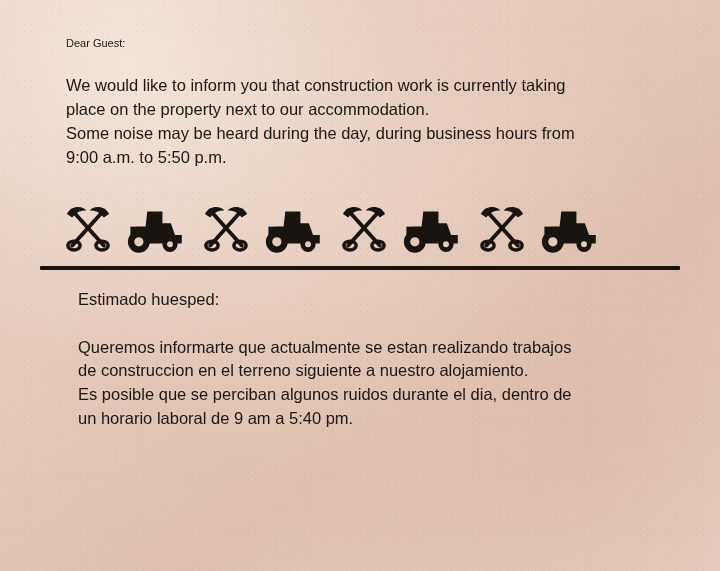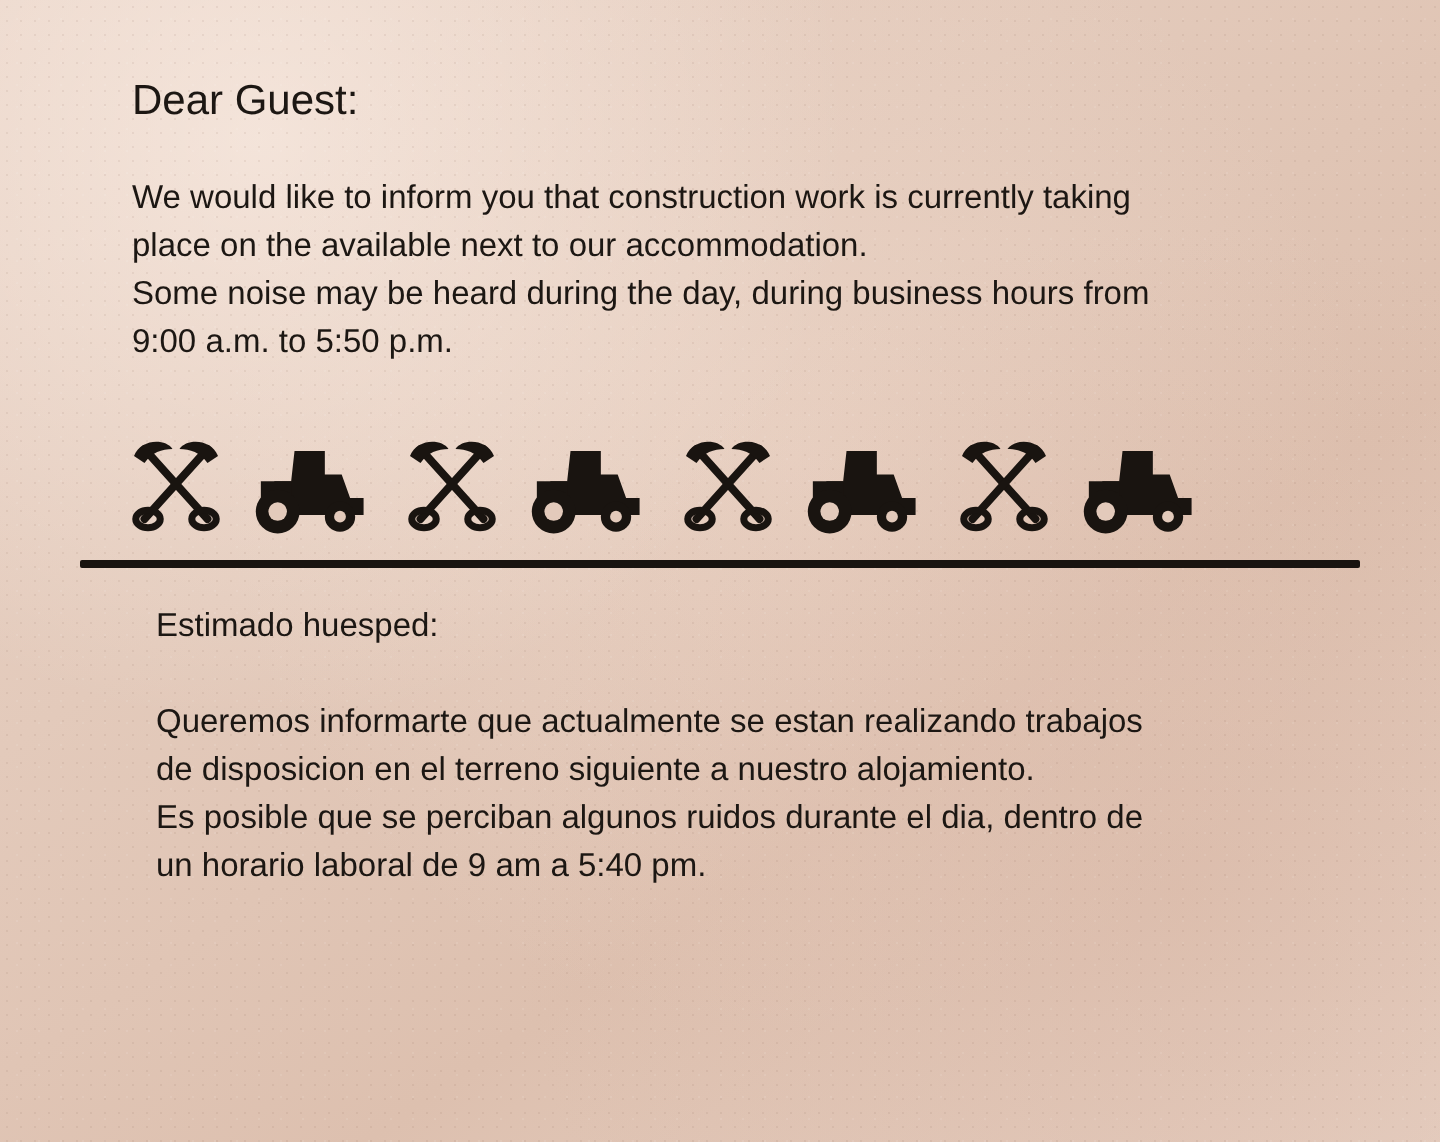--- a/index.html
+++ b/index.html
@@ -45,21 +45,21 @@
     padding: 36px 44px 0 66px;
   }
 
   .text-block {
     color: #1c1713;
     font-size: 16.5px;
     line-height: 1.45;
   }
 
   .salutation-en {
-    font-size: 21px;
+    font-size: 11px;
     margin: 0 0 22px 0;
   }
 
   .para {
     margin: 0;
     white-space: pre-line;
   }
 
   .para + .para { margin-top: 0; }
 
@@ -108,21 +108,21 @@
 <body>
 
 <div id="notice-card">
 
   <div id="paper-texture"></div>
 
   <div class="content">
     <div class="text-block">
       <p class="salutation-en">Dear Guest:</p>
       <p class="para">We would like to inform you that construction work is currently taking
-place on the available next to our accommodation.</p>
+place on the property next to our accommodation.</p>
       <p class="para">Some noise may be heard during the day, during business hours from
  9:00 a.m. to 5:50 p.m.</p>
     </div>
   </div>
 
   <div id="icon-strip">
 
     <div class="icon-pair">
       <span class="icon-tools">
         <svg width="56" height="56" viewBox="0 0 64 64" fill="none">
@@ -224,19 +224,19 @@
     </div>
 
   </div>
 
   <div id="divider"></div>
 
   <div class="content-es">
     <div class="text-block">
       <p class="salutation-es">Estimado huesped:</p>
       <p class="es-body">Queremos informarte que actualmente se estan realizando trabajos
-de disposicion en el terreno siguiente a nuestro alojamiento.</p>
+de construccion en el terreno siguiente a nuestro alojamiento.</p>
       <p class="es-body">Es posible que se perciban algunos ruidos durante el dia, dentro de
 un horario laboral de 9 am  a 5:40 pm.</p>
     </div>
   </div>
 
 </div>
 
 </body></html>

